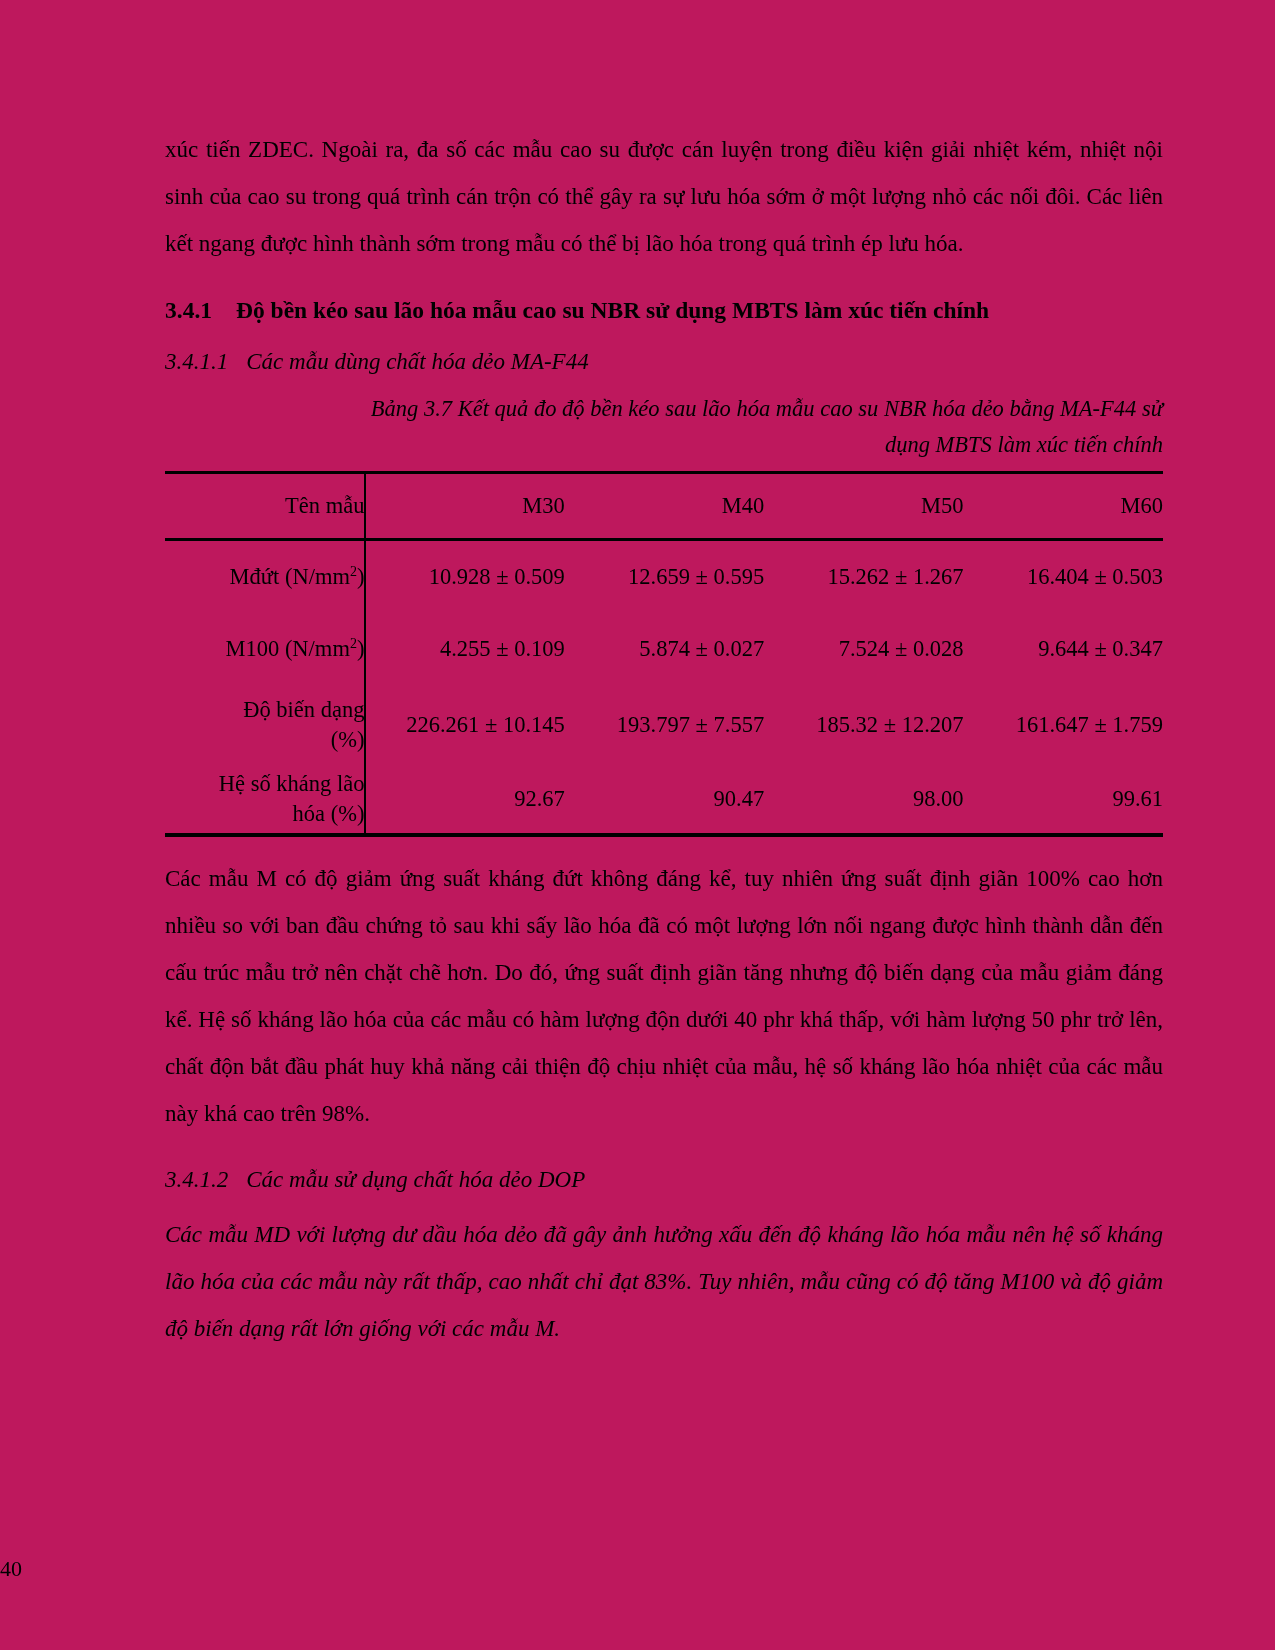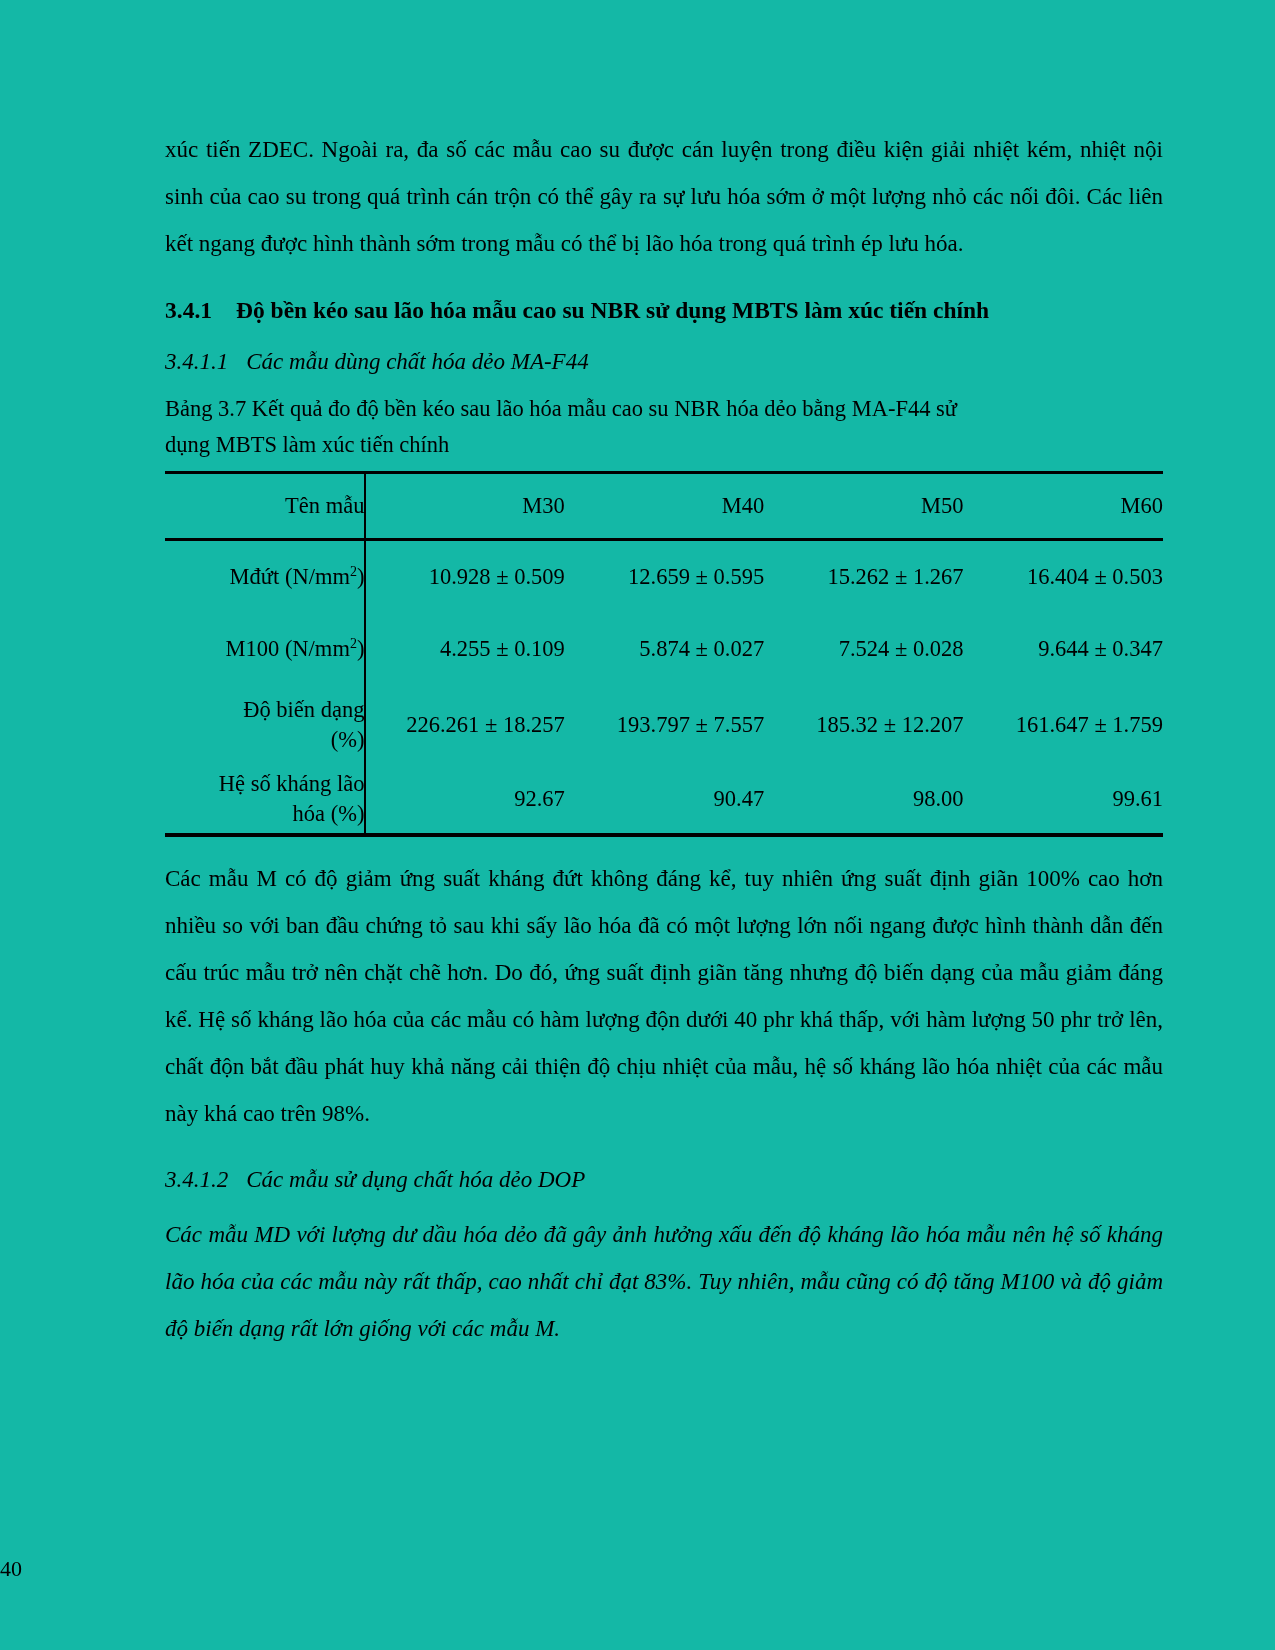--- a/index.html
+++ b/index.html
@@ -4,21 +4,21 @@
 <style>
   html, body {
     margin: 0;
     padding: 0;
     background: #ffffff;
   }
   .page {
     position: relative;
     width: 1275px;
     height: 1650px;
-    background: #14b8a6;
+    background: #be185d;
     color: #000000;
     font-family: "Liberation Serif", "DejaVu Serif", serif;
     box-sizing: border-box;
     padding: 126px 112px 0 165px;
     overflow: hidden;
   }
   .body-text {
     font-size: 23px;
     line-height: 47px;
     text-align: justify;
@@ -34,21 +34,22 @@
   }
   .heading-sub {
     display: flex;
     gap: 18px;
     font-size: 23px;
     font-style: italic;
     margin-top: 18px;
     line-height: 34px;
   }
   .tbl-caption {
-    text-align: left;
+    font-style: italic;
+    text-align: right;
     font-size: 22.5px;
     line-height: 36px;
     margin-top: 12px;
   }
   table.data-table {
     width: 100%;
     border-collapse: collapse;
     margin-top: 8px;
     border-top: 3px solid #000;
     border-bottom: 4px solid #000;
@@ -142,21 +143,21 @@
         <td>4.255 ± 0.109</td>
         <td>5.874 ± 0.027</td>
         <td>7.524 ± 0.028</td>
         <td>9.644 ± 0.347</td>
       </tr>
       <tr class="row-3">
         <td class="col-divider">
           <div>Độ biến dạng</div>
           <div>(%)</div>
         </td>
-        <td>226.261 ± 18.257</td>
+        <td>226.261 ± 10.145</td>
         <td>193.797 ± 7.557</td>
         <td>185.32 ± 12.207</td>
         <td>161.647 ± 1.759</td>
       </tr>
       <tr class="row-4">
         <td class="col-divider">
           <div>Hệ số kháng lão</div>
           <div>hóa (%)</div>
         </td>
         <td>92.67</td>

